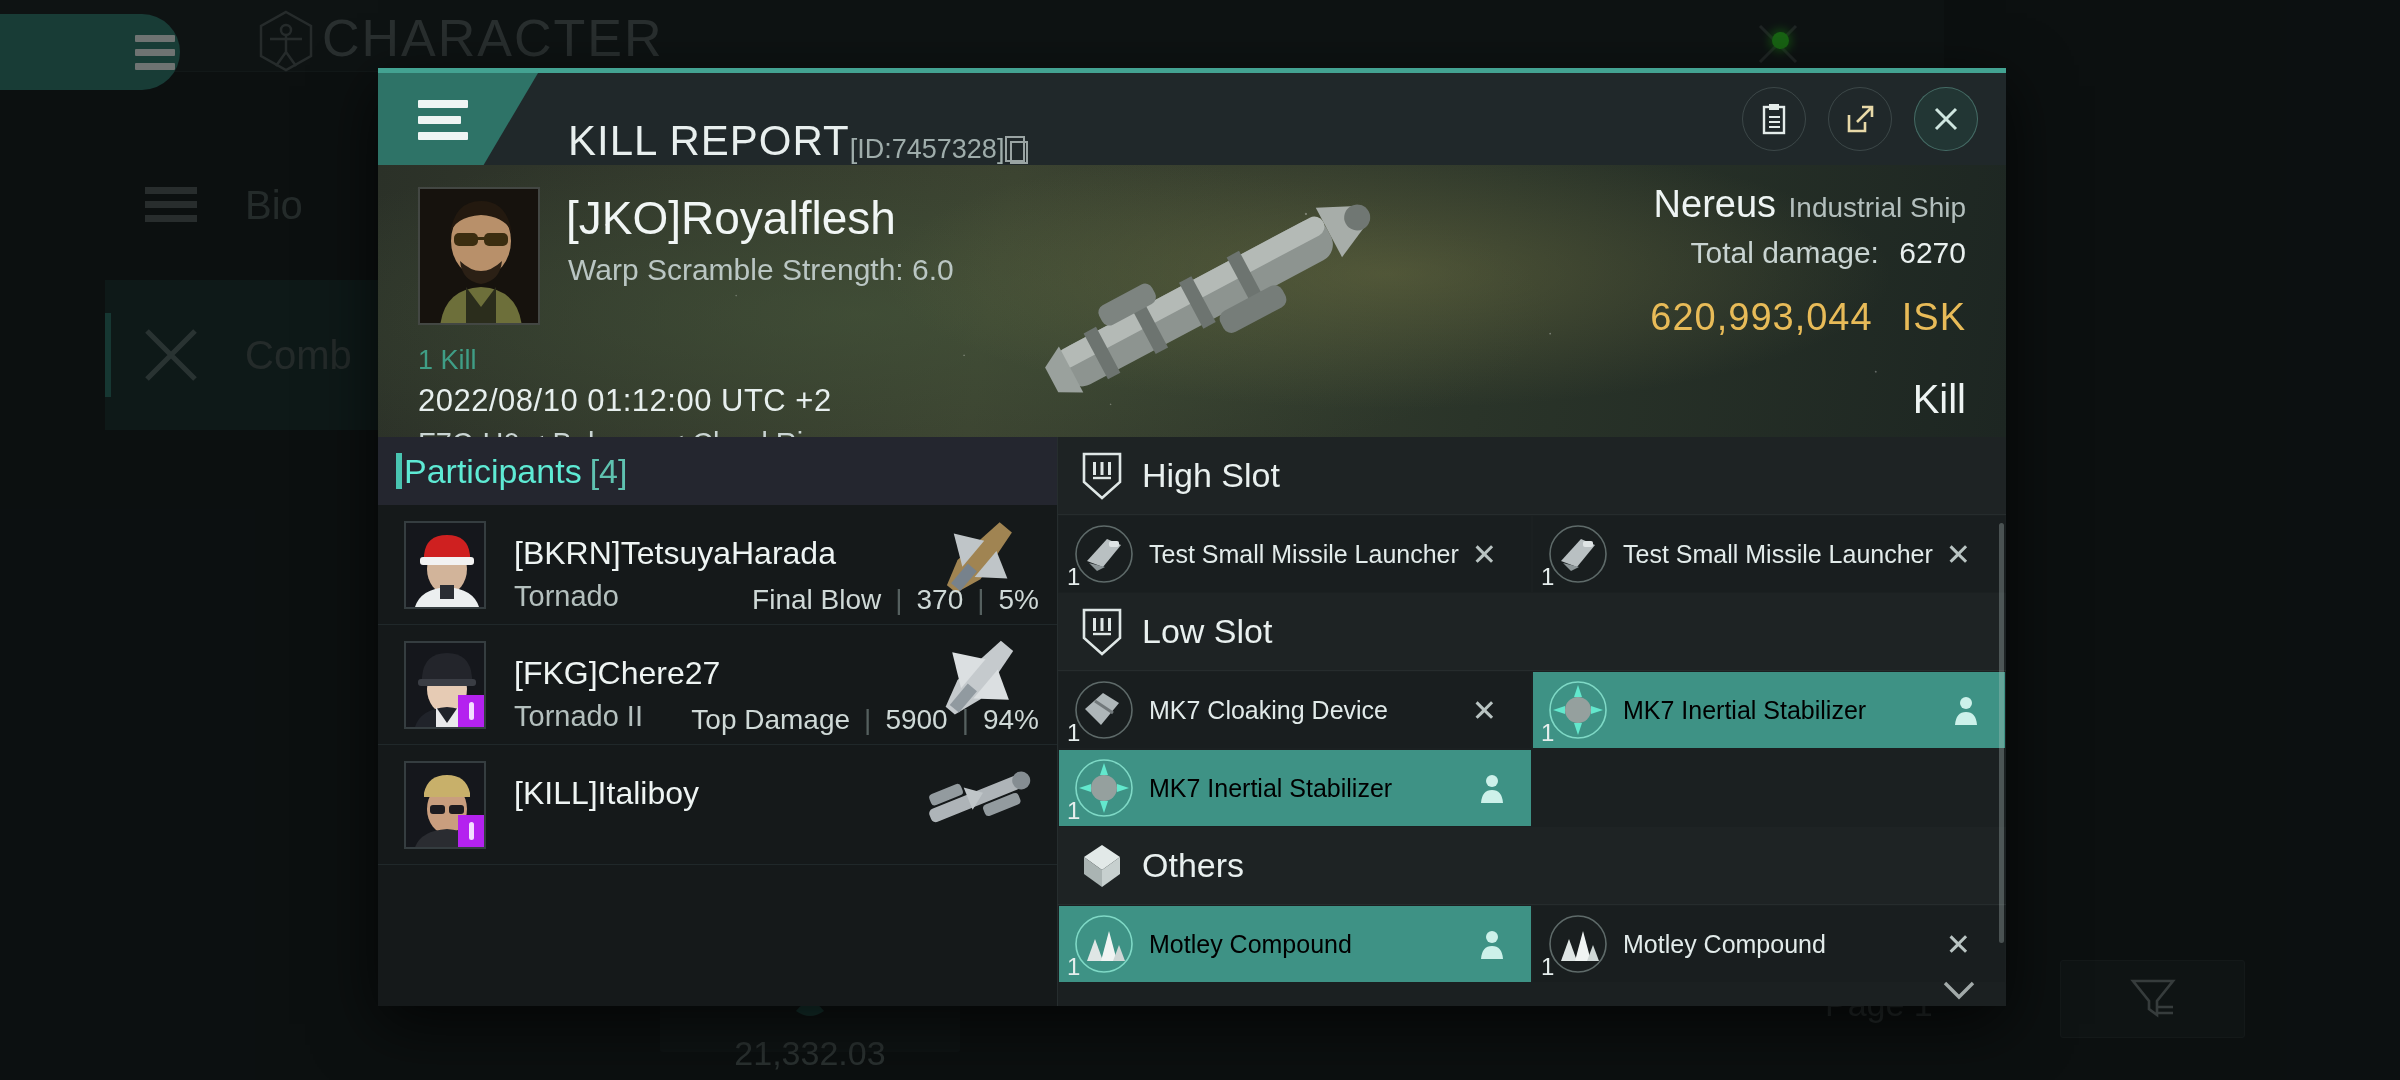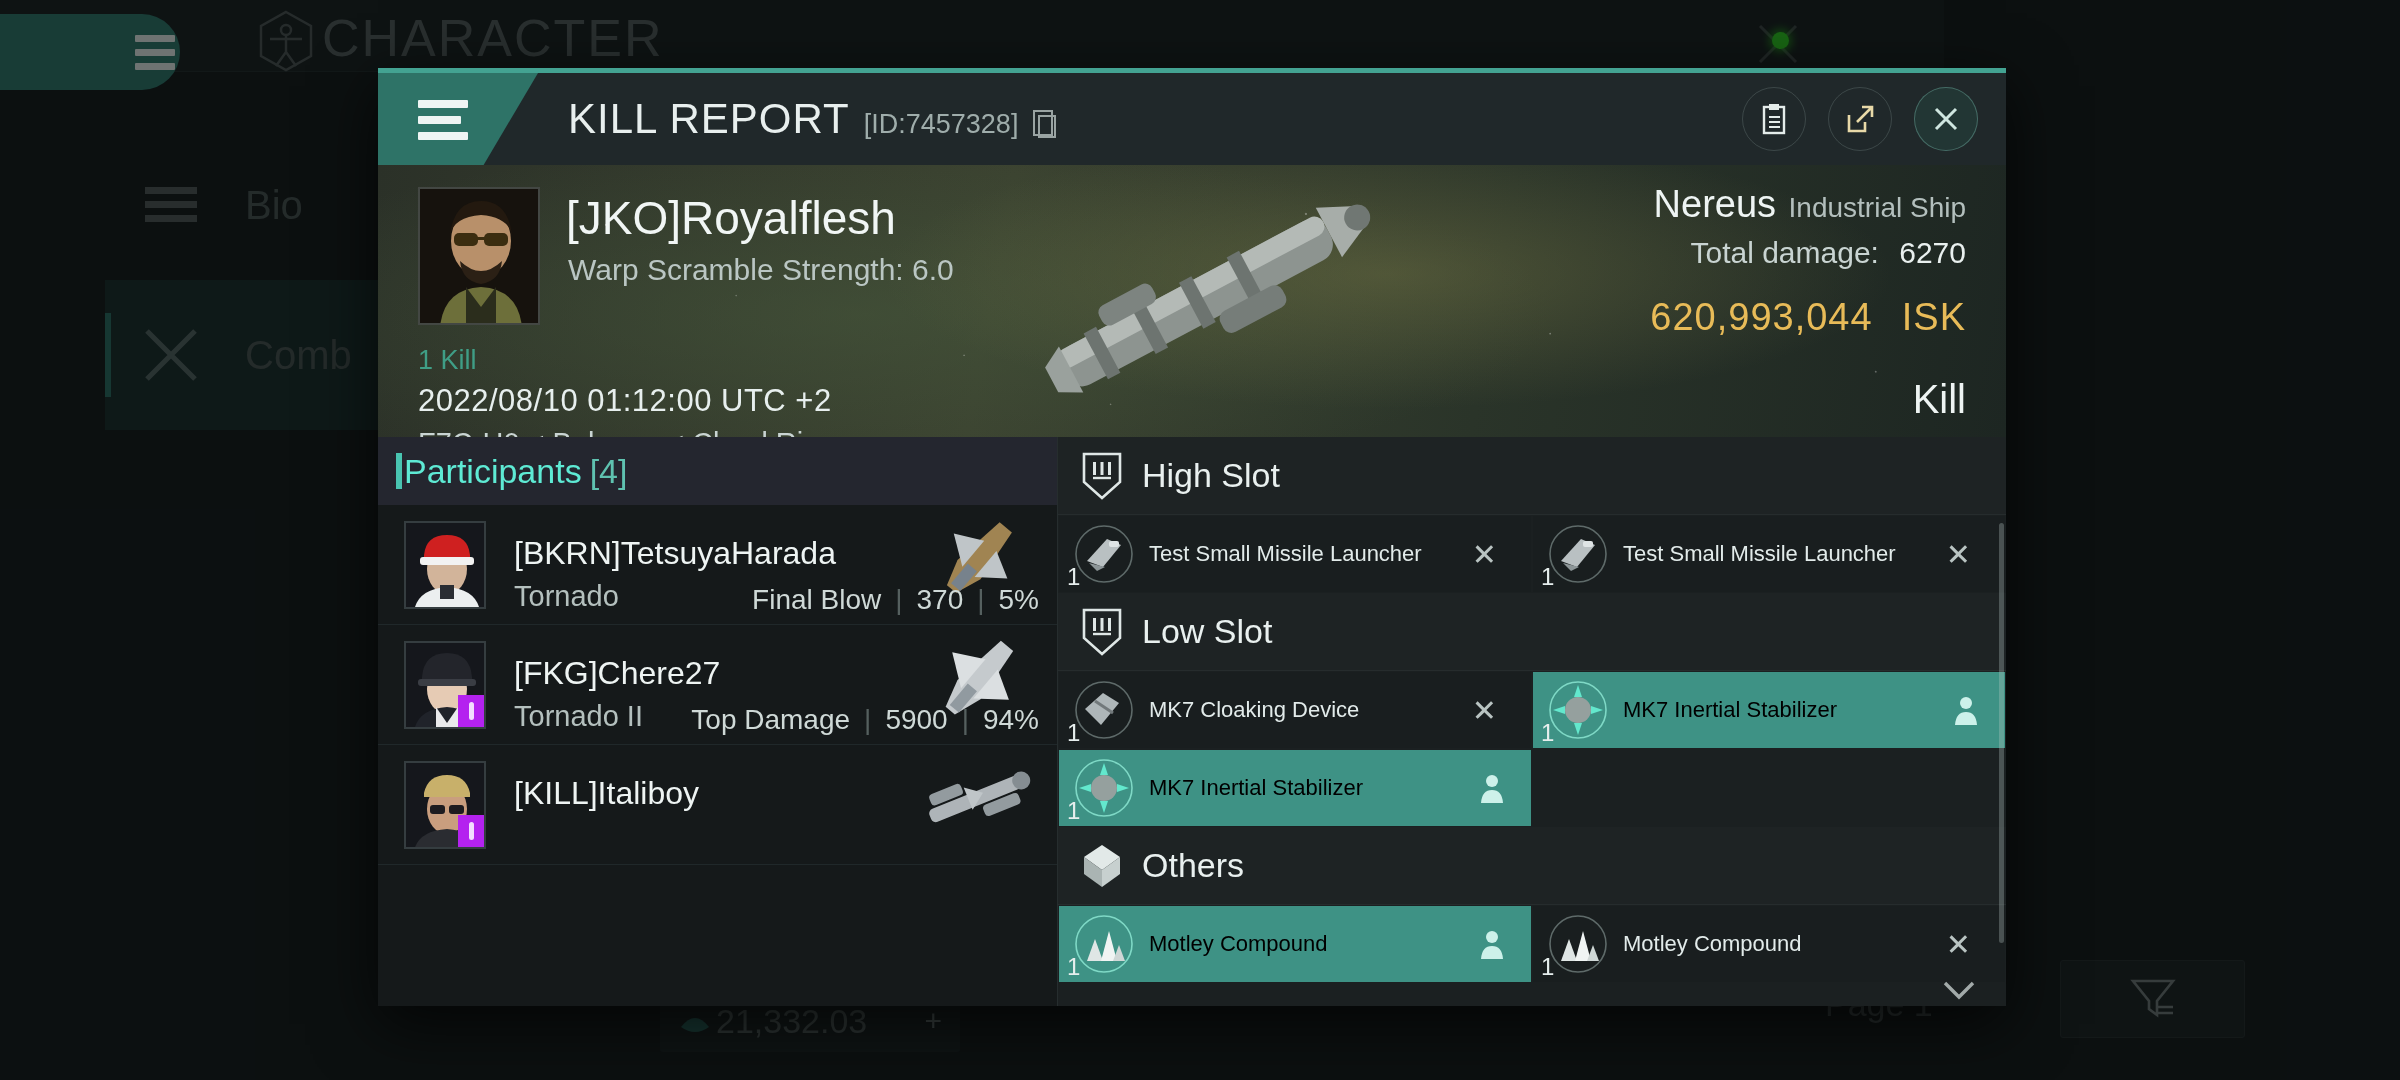--- a/index.html
+++ b/index.html
@@ -50,22 +50,22 @@
     padding-left: 30px; gap: 38px; color: #4b5453; font-size: 40px;
   }
   .bg-nav-item.active { background: rgba(42,93,85,.30); }
   .bg-nav-item.active::before {
     content:""; position:absolute; left:0; top:22%; height:56%; width:6px; background:#2c6f64;
   }
   .bg-nav-ico { width: 72px; height: 72px; opacity: .35; flex: none; }
 
   .bg-currency {
     position: absolute; left: 660px; top: 990px; width: 300px; height: 62px;
-    background: rgba(30,36,37,.8); display: flex; align-items: center; gap: 4px; padding: 0 18px;
-    color: #5a6463; font-size: 34px; border-radius: 3px;
+    background: rgba(30,36,37,.8); display: flex; align-items: center; gap: 14px; padding: 0 18px;
+    color: #5a6463; font-size: 34px; border-radius: 3px; flex-direction: column;
   }
   .bg-cur-ico { width: 34px; height: 30px; flex: none; opacity: .8; }
   .bg-cur-plus { margin-left: auto; color: #6f7a79; font-size: 30px; }
 
   .bg-page-label {
     position: absolute; left: 1825px; top: 985px; font-size: 34px; color: #4a5252;
   }
   .bg-filter-btn {
     position: absolute; left: 2060px; top: 960px; width: 185px; height: 78px;
     background: #1c2223; border: 1px solid #262d2e; border-radius: 3px;
@@ -92,21 +92,21 @@
   .dlg-ham {
     position: absolute; left: 40px; top: 27px; width: 50px; height: 40px;
     display: flex; flex-direction: column; justify-content: space-between;
   }
   .dlg-ham i { display: block; height: 8px; background: #eef4f3; border-radius: 1px; }
   .dlg-ham i:nth-child(1){ width: 50px; }
   .dlg-ham i:nth-child(2){ width: 43px; }
   .dlg-ham i:nth-child(3){ width: 50px; }
 
   .dlg-title-wrap {
-    position: absolute; left: 190px; top: 0; height: 92px; display: flex; align-items: center; gap: 14px;
+    position: absolute; left: 190px; top: 0; height: 92px; display: flex; align-items: flex-end; gap: 0;
   }
   .dlg-title { font-size: 42px; color: #e8efee; letter-spacing: 1px; }
   .dlg-id { font-size: 27px; color: #9fadab; padding-top: 10px; }
   .dlg-copy-ico { width: 26px; height: 30px; margin-top: 10px; opacity: .8; }
 
   .dlg-actions { position: absolute; right: 28px; top: 14px; display: flex; align-items: center; gap: 22px; }
   .dlg-abtn {
     width: 64px; height: 64px; border-radius: 50%;
     display: flex; align-items: center; justify-content: center;
     border: 1px solid rgba(160,180,178,.22);
@@ -220,21 +220,21 @@
   .mod.hi { background: #3e9285; }
   .mod.empty { background: transparent; border-color: transparent; }
   .mod-ico {
     position: relative; width: 62px; height: 62px; margin-left: 14px; flex: none;
     display: flex; align-items: center; justify-content: center;
   }
   .mod-qty {
     position: absolute; left: -6px; bottom: -6px; font-size: 24px; color: #e6eeed;
   }
   .mod-name {
-    margin-left: 14px; font-size: 22px; line-height: 1.12; color: #e2ebea;
+    margin-left: 14px; font-size: 25px; line-height: 1.12; color: #e2ebea;
     max-width: 420px;
   }
   .mod.hi .mod-name { color: #000000; }
   .mod-x {
     position: absolute; right: 34px; top: 50%; transform: translateY(-50%);
     font-size: 30px; color: #b9c4c2;
   }
   .mod-person {
     position: absolute; right: 26px; top: 50%; transform: translateY(-50%);
     width: 26px; height: 30px;

